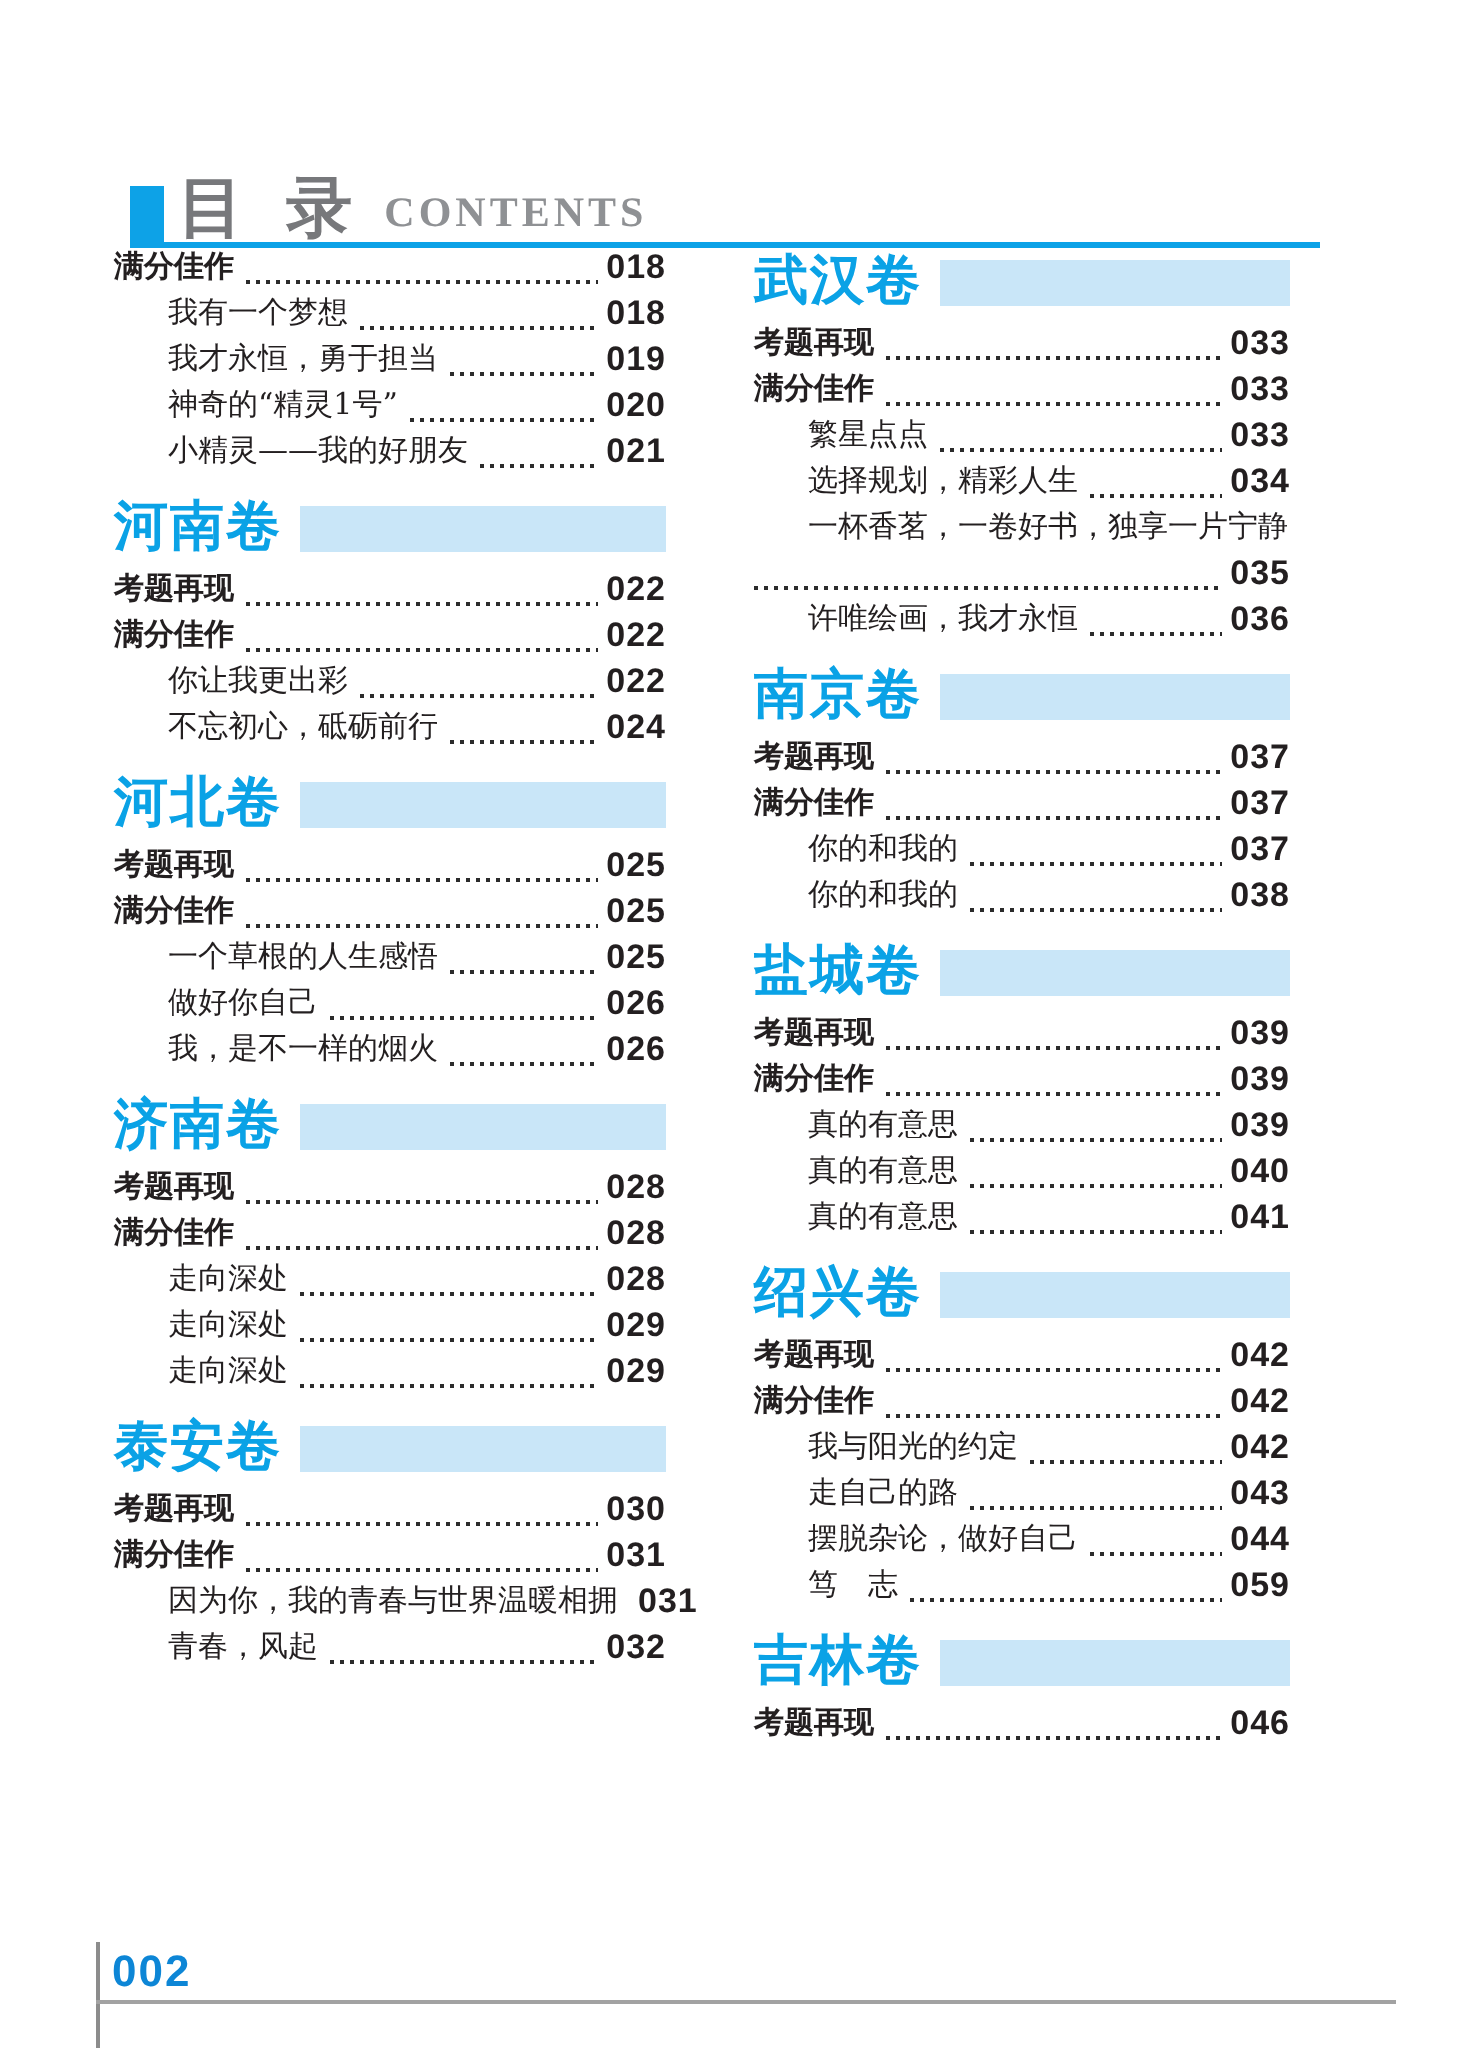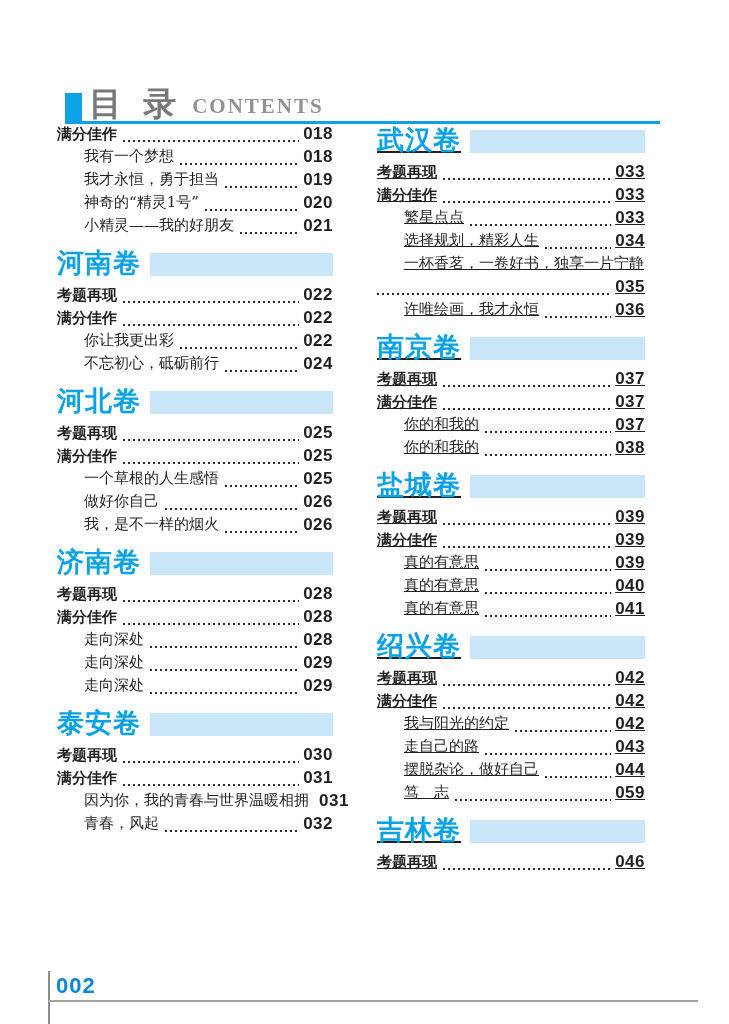--- a/index.html
+++ b/index.html
@@ -28,21 +28,21 @@
   }
   .hdr-sub {
     font-family:"Liberation Serif", serif;
     font-size:21px; font-weight:700; color:#8f9194;
     letter-spacing:2px; margin-left:10px; margin-bottom:2px; white-space:nowrap;
   }
 
   
   .col { position:absolute; top:124px; }
   .col-left  { left:57px;  width:276px; }
-  .col-right { left:377px; width:268px;text-decoration:underline; }
+  .col-right { left:377px; width:268px; }
 
   .sec-head {
     height:32px; display:flex; align-items:center;
     margin-top:8px; margin-bottom:6px;
   }
   .col > .section:first-child > .sec-head { margin-top:0; }
   .sec-title {
     color:#0aa2e6; font-size:27px; line-height:32px; font-weight:800;
     letter-spacing:1px; white-space:nowrap; margin-right:9px;
   }

